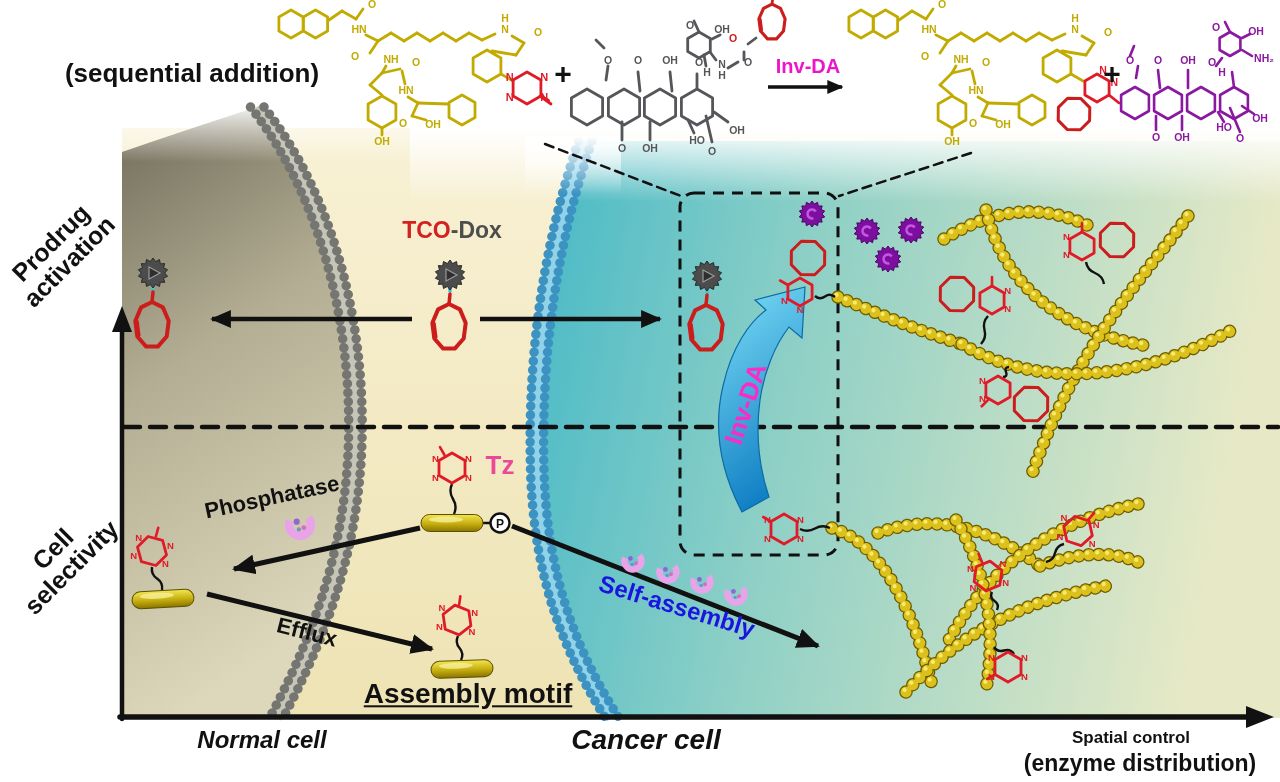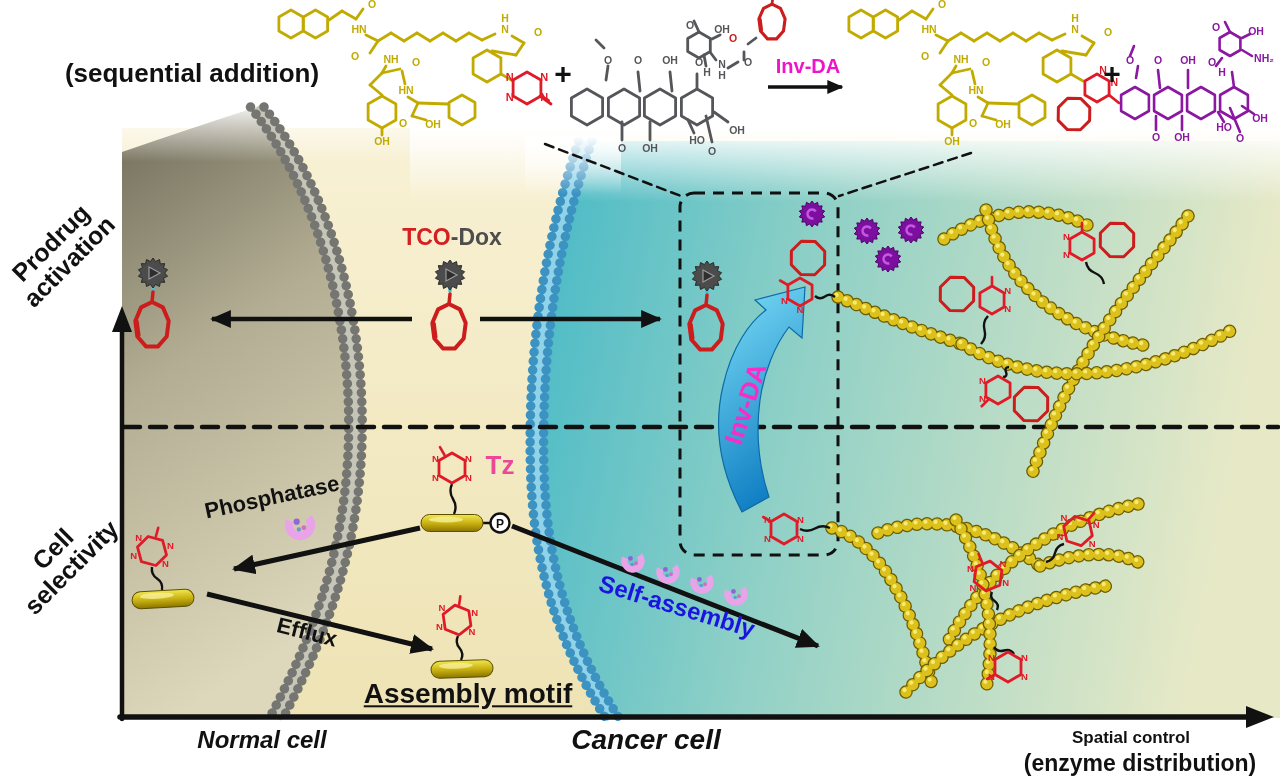--- a/index.html
+++ b/index.html
@@ -510,21 +510,21 @@
 <div class="lbl rot" style="left:62px;top:558px;font-size:25px;transform:translate(-50%,-50%) rotate(-45deg);">
   <div>Cell</div>
   <div>selectivity</div>
 </div>
 
 <div class="lbl" style="left:262px;top:740px;font-size:24px;font-style:italic;">Normal cell</div>
 <div class="lbl" style="left:646px;top:740px;font-size:28px;font-style:italic;">Cancer cell</div>
 <div class="lbl" style="left:1131px;top:738px;font-size:17px;">Spatial control</div>
 <div class="lbl" style="left:1140px;top:763px;font-size:23px;">(enzyme distribution)</div>
 
-<div class="lbl" style="left:452px;top:237px;font-size:23px;">
+<div class="lbl" style="left:452px;top:230px;font-size:23px;">
   <span style="color:#d42020;">TCO</span><span style="color:#4d4d4d;">-Dox</span>
 </div>
 <div class="lbl" style="left:500px;top:466px;font-size:26px;color:#ec4899;">Tz</div>
 <div class="lbl" style="left:808px;top:66px;font-size:20px;color:#ee14c8;">Inv-DA</div>
 <div class="lbl rot" style="left:746px;top:404px;font-size:26px;color:#f92cc8;transform:translate(-50%,-50%) rotate(-72deg);">Inv-DA</div>
 <div class="lbl rot" style="left:272px;top:497px;font-size:22px;transform:translate(-50%,-50%) rotate(-12deg);">Phosphatase</div>
 <div class="lbl rot" style="left:307px;top:632px;font-size:22px;transform:translate(-50%,-50%) rotate(14deg);">Efflux</div>
 <div class="lbl" style="left:468px;top:694px;font-size:28px;text-decoration:underline;">Assembly motif</div>
 <div class="lbl rot" style="left:677px;top:606px;font-size:24px;color:#1a14e0;transform:translate(-50%,-50%) rotate(17deg);">Self-assembly</div>
 <div class="lbl" style="left:563px;top:74px;font-size:30px;">+</div>

